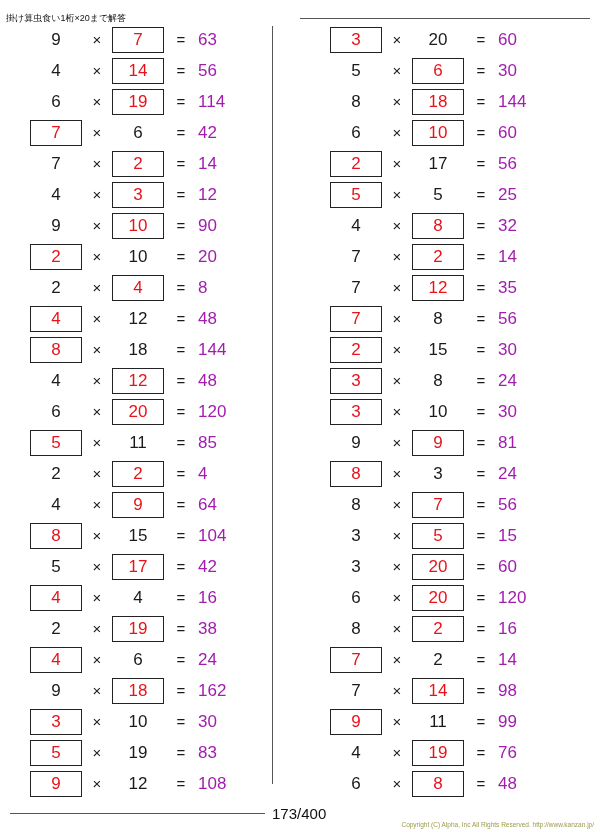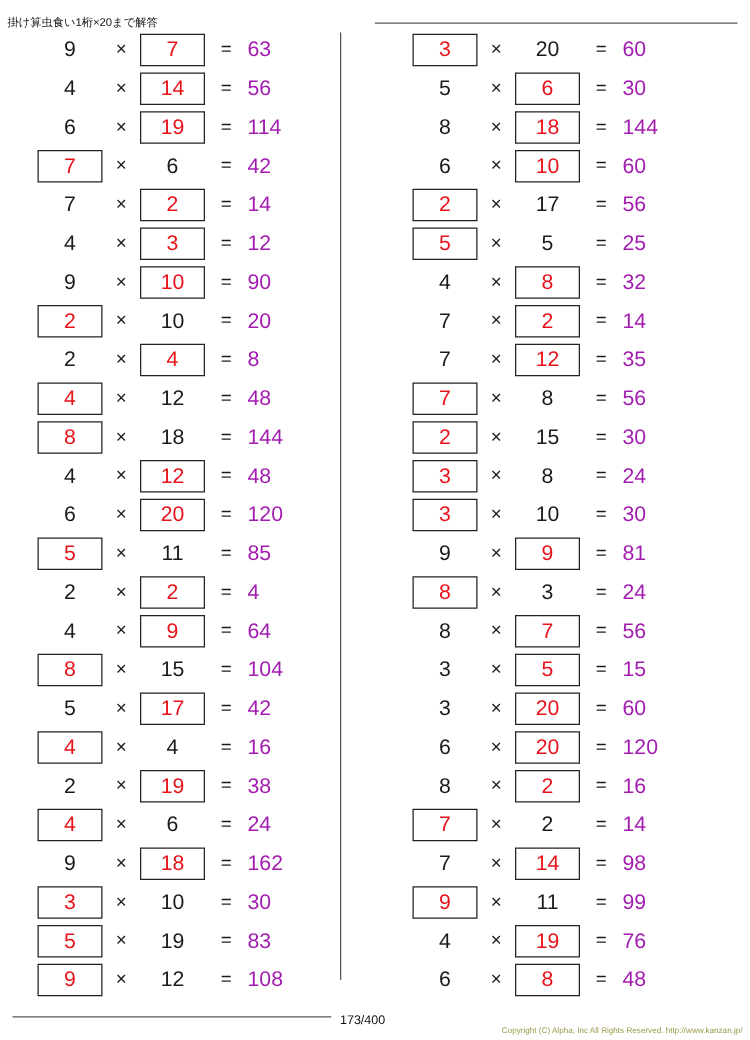--- a/index.html
+++ b/index.html
@@ -105,21 +105,21 @@
     bottom: 18px;
     left: 10px;
     width: 255px;
     height: 1px;
     background: #555;
   }
   .page-number {
     position: absolute;
     bottom: 10px;
     left: 272px;
-    font-size: 10px;
+    font-size: 15px;
     color: #111;
   }
   .copyright {
     position: absolute;
     bottom: 4px;
     right: 6px;
     font-size: 6.5px;
     color: #9a9a4a;
     letter-spacing: 0px;
     white-space: nowrap;

